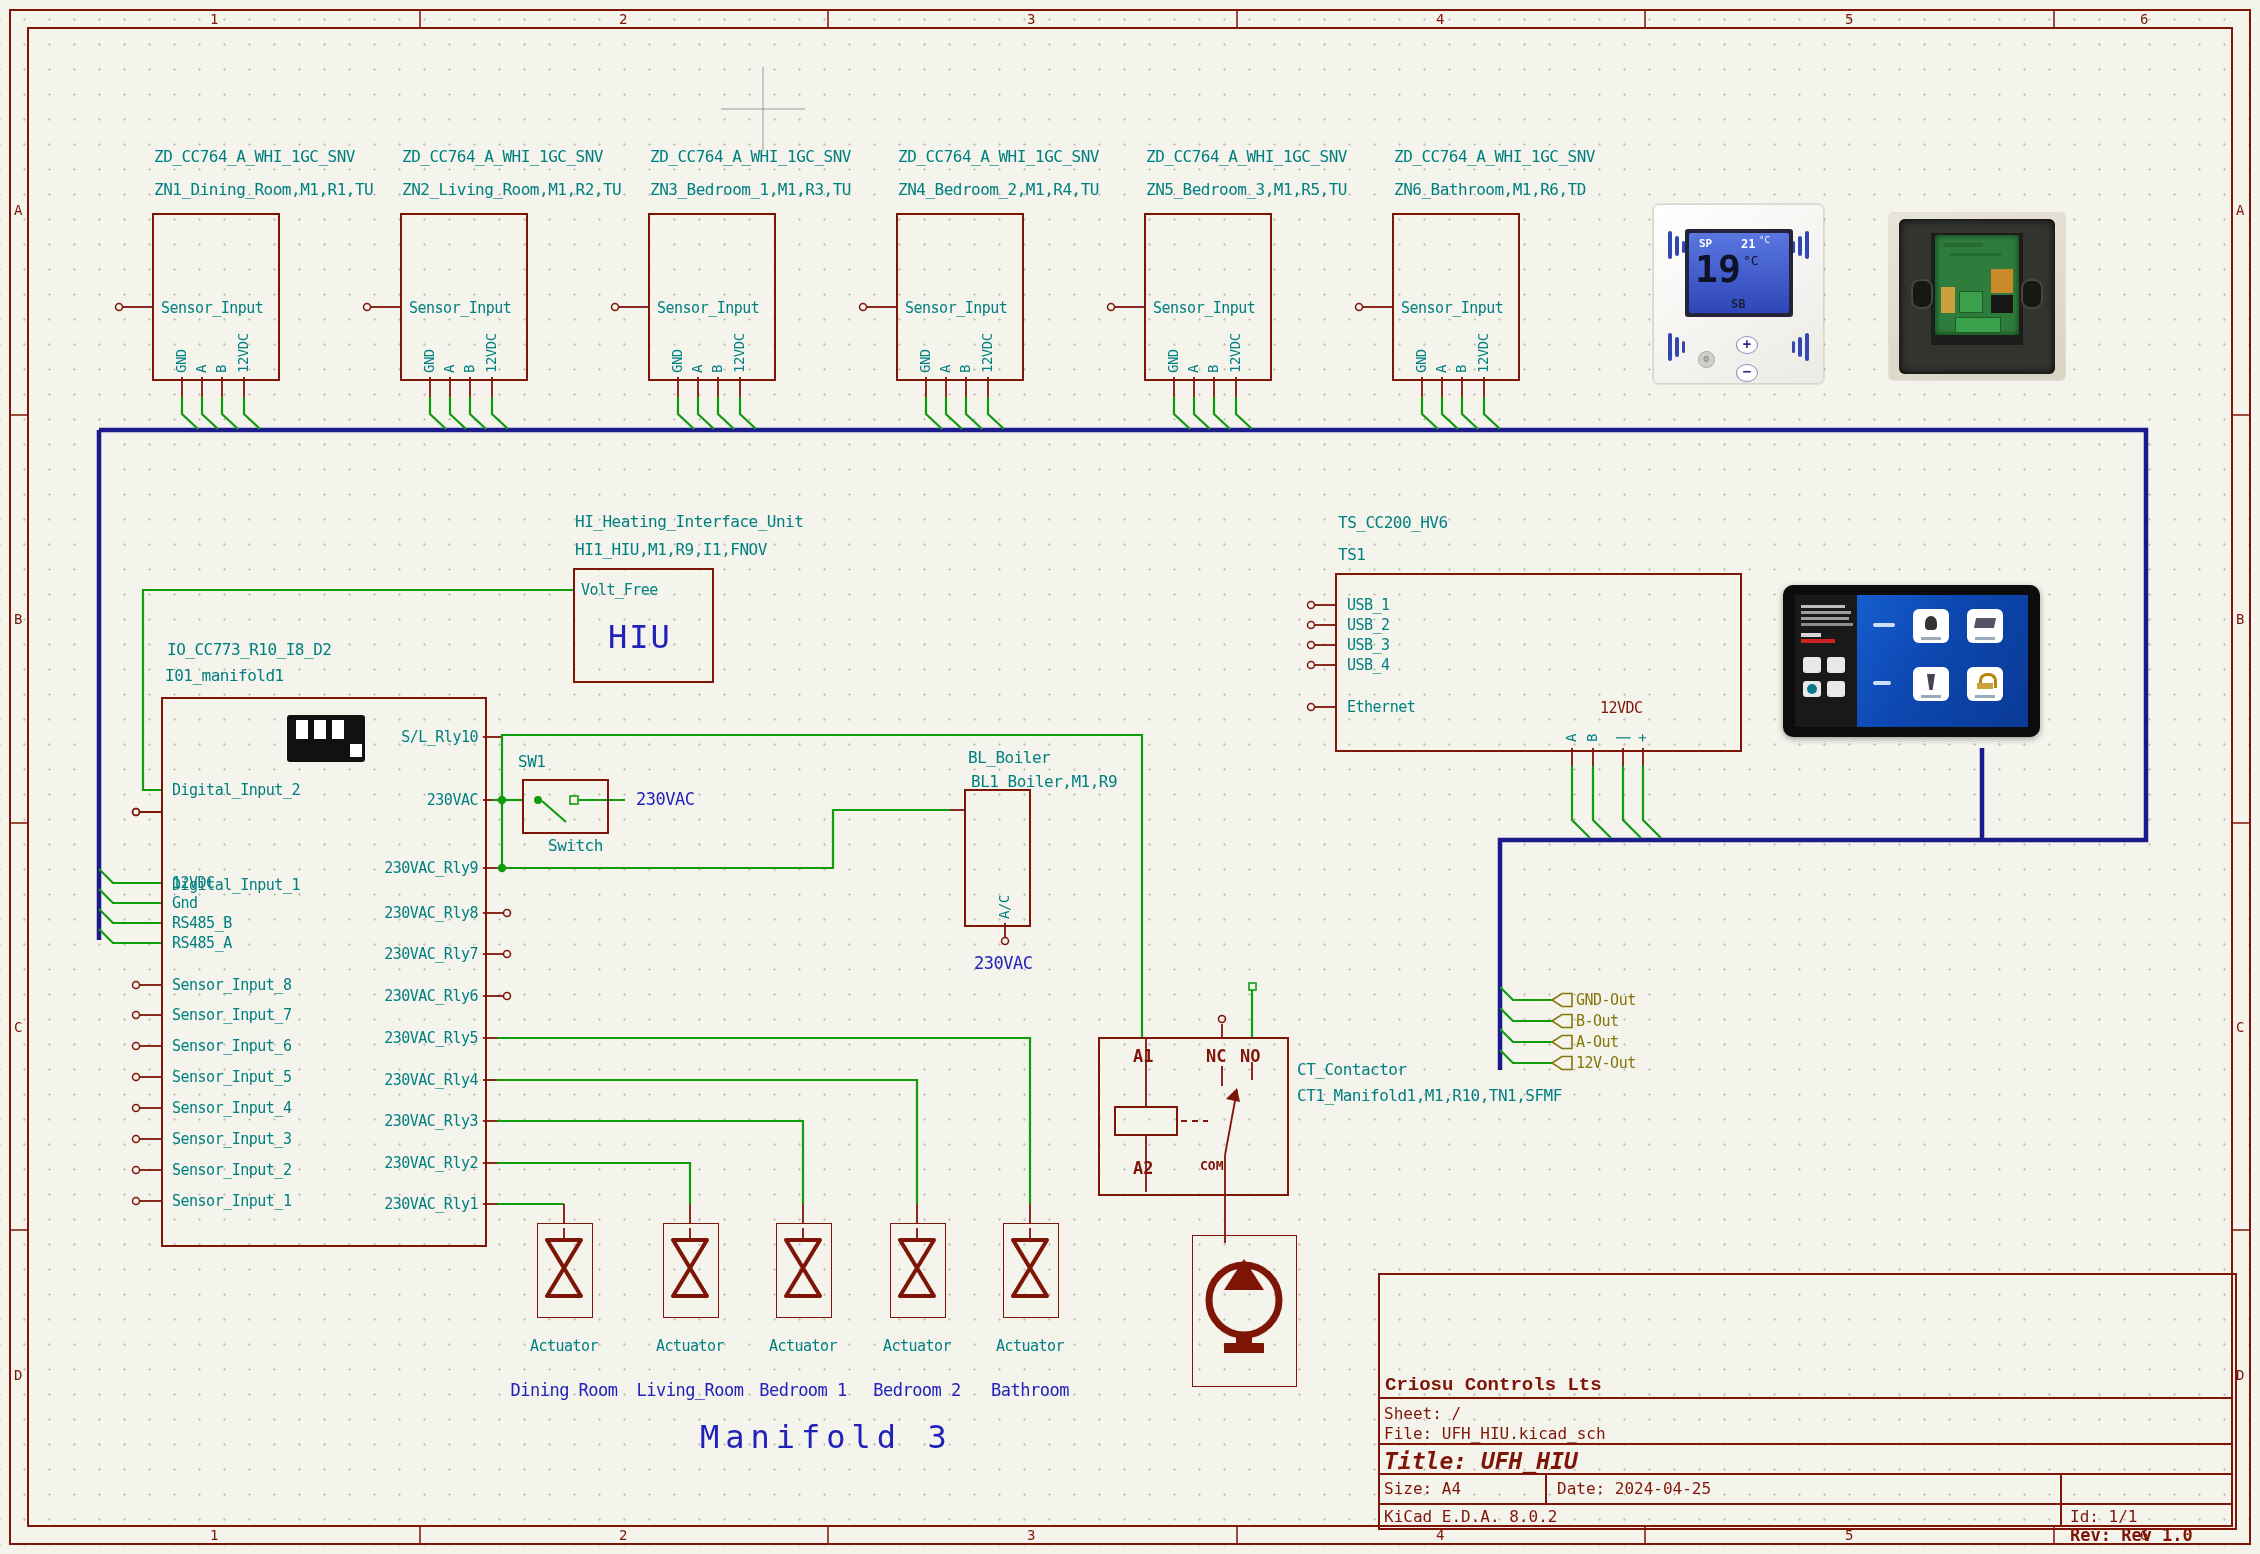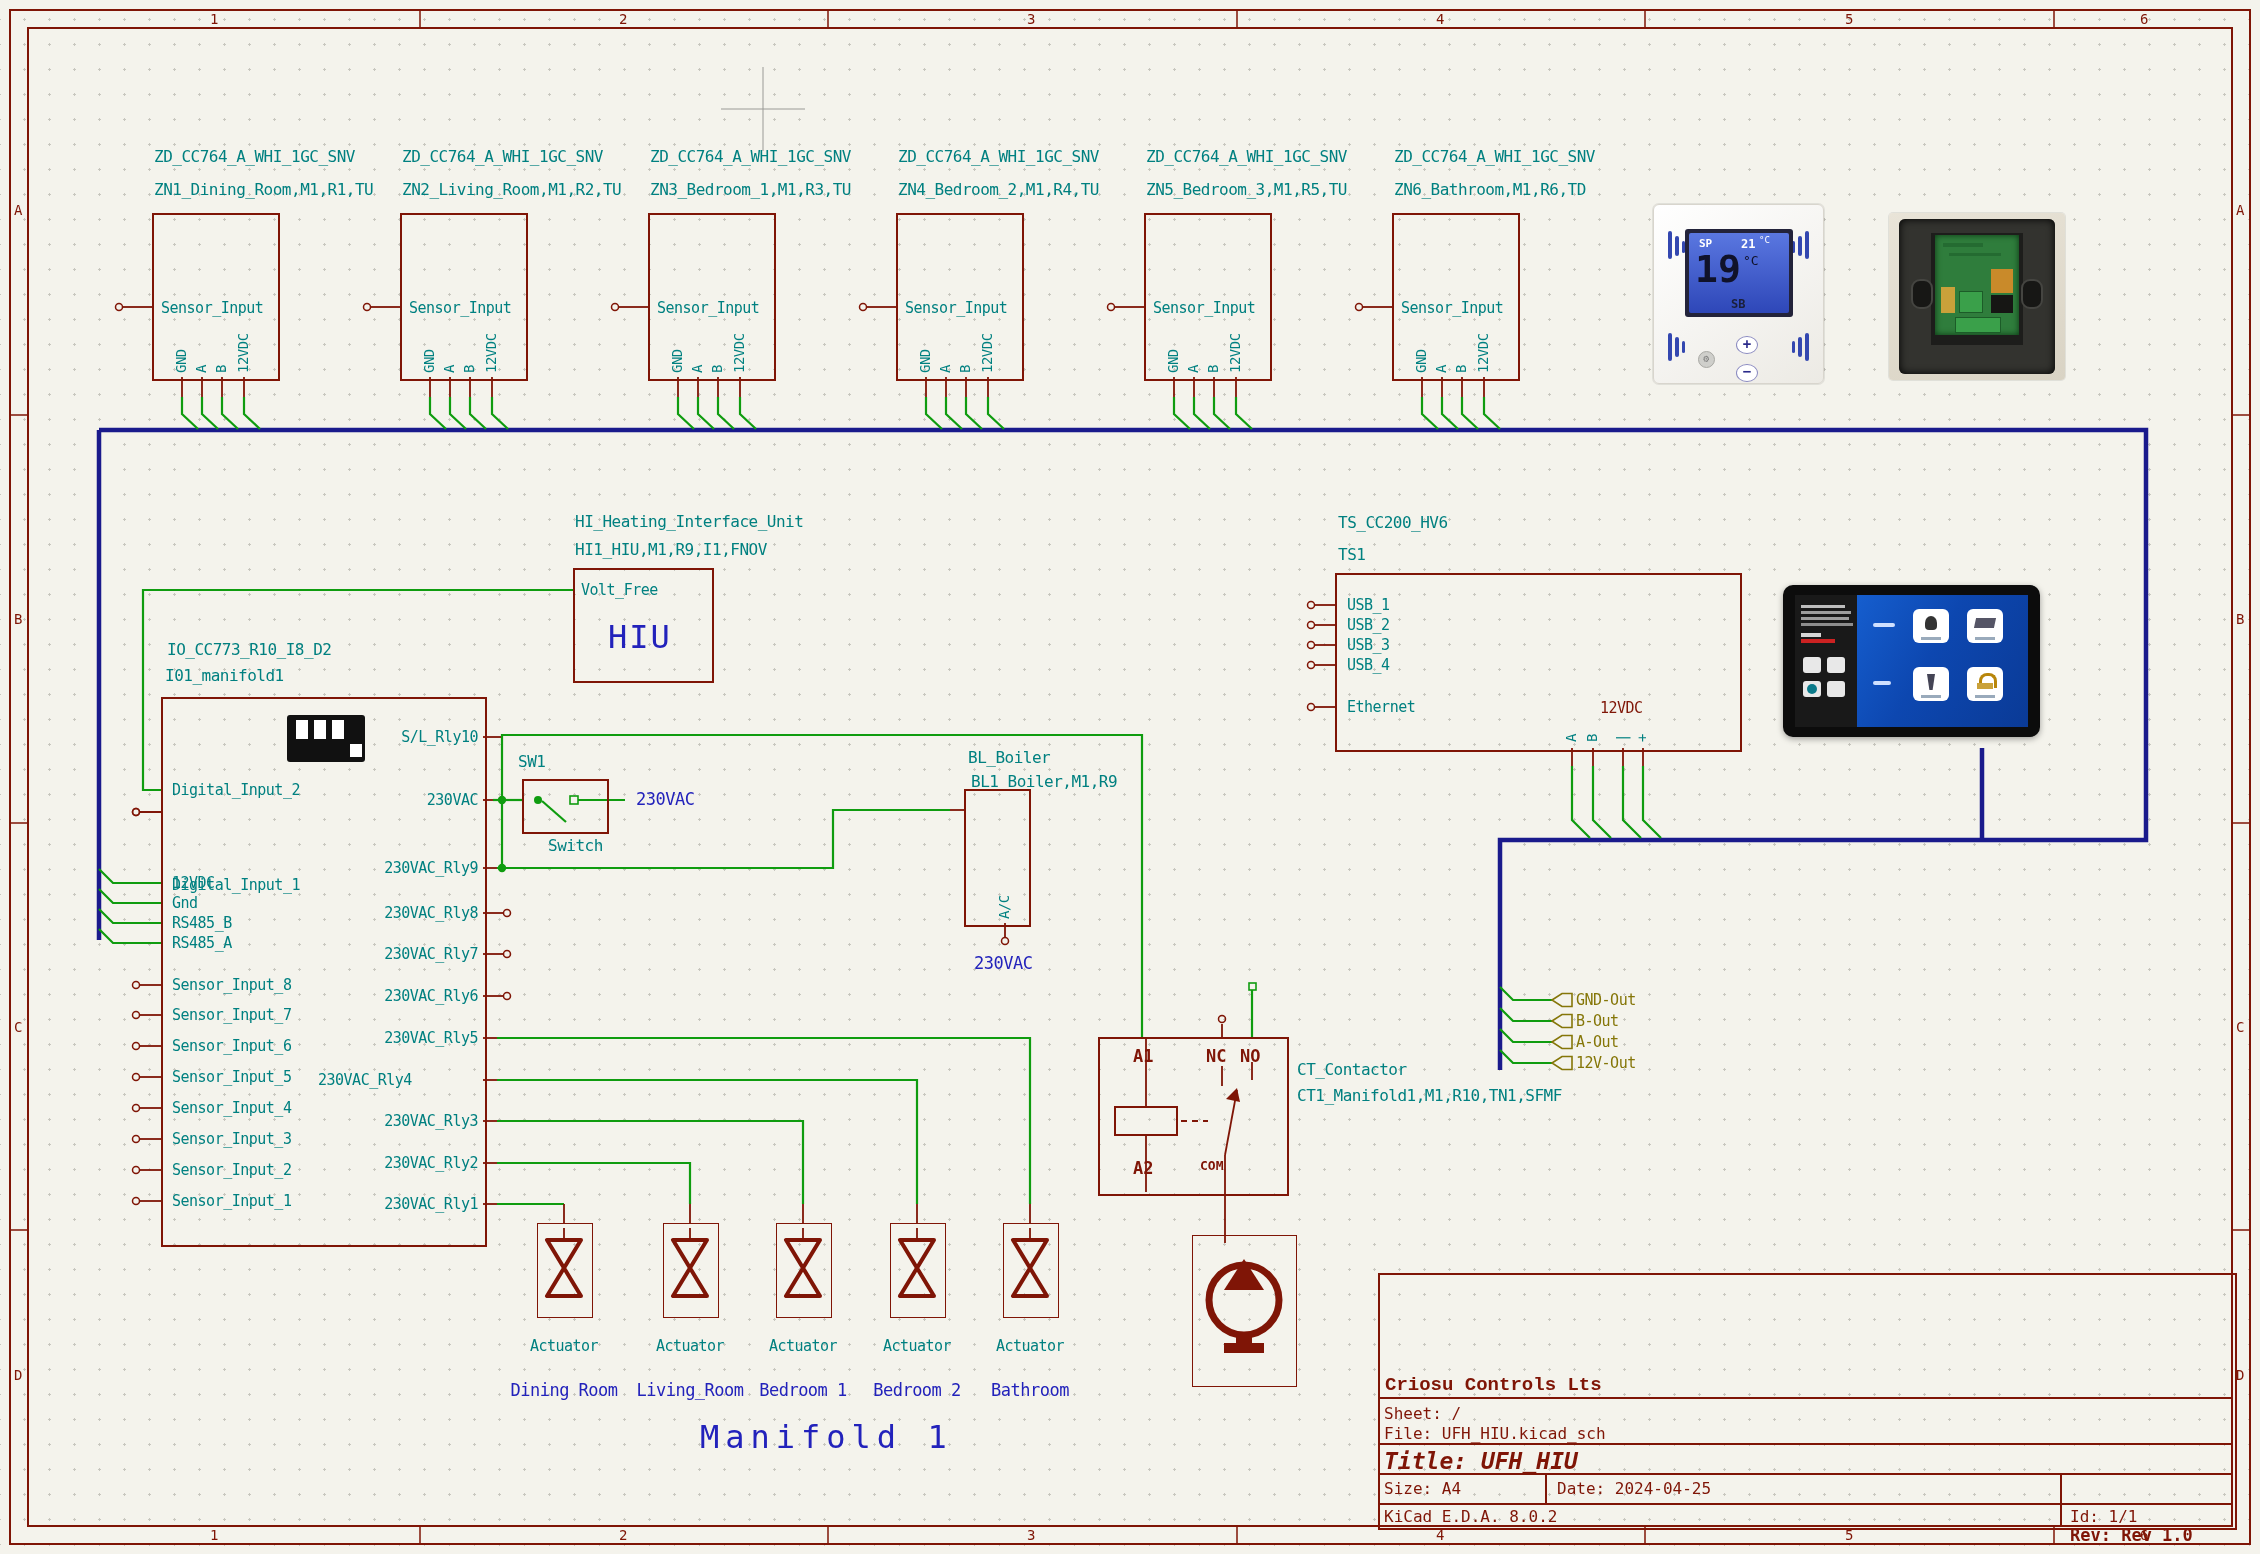--- a/index.html
+++ b/index.html
@@ -321,21 +321,21 @@
       <div class="abs pin t" style="left:172px;top:1130px;">Sensor_Input_3</div>
       <div class="abs pin t" style="left:172px;top:1161px;">Sensor_Input_2</div>
       <div class="abs pin t" style="left:172px;top:1192px;">Sensor_Input_1</div>
       <div class="abs pin t" style="left:318px;top:728px;width:160px;text-align:right;">S/L_Rly10</div>
       <div class="abs pin t" style="left:318px;top:791px;width:160px;text-align:right;">230VAC</div>
       <div class="abs pin t" style="left:318px;top:859px;width:160px;text-align:right;">230VAC_Rly9</div>
       <div class="abs pin t" style="left:318px;top:904px;width:160px;text-align:right;">230VAC_Rly8</div>
       <div class="abs pin t" style="left:318px;top:945px;width:160px;text-align:right;">230VAC_Rly7</div>
       <div class="abs pin t" style="left:318px;top:987px;width:160px;text-align:right;">230VAC_Rly6</div>
       <div class="abs pin t" style="left:318px;top:1029px;width:160px;text-align:right;">230VAC_Rly5</div>
-      <div class="abs pin t" style="left:318px;top:1071px;width:160px;text-align:left;">230VAC_Rly4</div>
+      <div class="abs pin t" style="left:318px;top:1071px;width:160px;text-align:right;">230VAC_Rly4</div>
       <div class="abs pin t" style="left:318px;top:1112px;width:160px;text-align:right;">230VAC_Rly3</div>
       <div class="abs pin t" style="left:318px;top:1154px;width:160px;text-align:right;">230VAC_Rly2</div>
       <div class="abs pin t" style="left:318px;top:1195px;width:160px;text-align:right;">230VAC_Rly1</div>
       <div class="abs pin t" style="left:1347px;top:596px;">USB_1</div>
       <div class="abs pin t" style="left:1347px;top:616px;">USB_2</div>
       <div class="abs pin t" style="left:1347px;top:636px;">USB_3</div>
       <div class="abs pin t" style="left:1347px;top:656px;">USB_4</div>
       <div class="abs pin t" style="left:1347px;top:698px;">Ethernet</div>
       <div class="abs vlabel" style="left:1562px;top:710px;height:32px;width:18px;">A</div>
       <div class="abs vlabel" style="left:1583px;top:710px;height:32px;width:18px;">B</div>
@@ -407,21 +407,21 @@
   <div class="abs r" style="left:1133px;top:1046px;font-weight:bold;font-size:17px;">A1</div>
   <div class="abs r" style="left:1206px;top:1046px;font-weight:bold;font-size:17px;">NC</div>
   <div class="abs r" style="left:1240px;top:1046px;font-weight:bold;font-size:17px;">NO</div>
   <div class="abs r" style="left:1133px;top:1158px;font-weight:bold;font-size:17px;">A2</div>
   <div class="abs r" style="left:1200px;top:1158px;font-weight:bold;font-size:13px;">COM</div>
   <div class="abs lbl t" style="left:1297px;top:1060px;">CT_Contactor</div>
   <div class="abs lbl t" style="left:1297px;top:1086px;">CT1_Manifold1,M1,R10,TN1,SFMF</div>
 
   <div class="abs cbox" style="left:1192px;top:1235px;width:103px;height:150px;border-width:1.5px;"></div>
 
-  <div class="abs big-blue" style="left:700px;top:1418px;letter-spacing:6px;">Manifold 1</div>
+  <div class="abs big-blue" style="left:700px;top:1418px;letter-spacing:6px;">Manifold 3</div>
 
   <div class="abs photo" style="left:1653px;top:204px;width:169px;height:178px;background:linear-gradient(145deg,#ffffff,#eceae4);border-radius:6px;border:1px solid #d8d5cd;">
 
     <div class="abs" style="left:14px;top:26px;width:4px;height:28px;background:#3347b0;border-radius:2px;"></div>
     <div class="abs" style="left:21px;top:31px;width:4px;height:20px;background:#3347b0;border-radius:2px;"></div>
     <div class="abs" style="left:28px;top:36px;width:3px;height:12px;background:#3347b0;border-radius:2px;"></div>
     <div class="abs" style="right:14px;top:26px;width:4px;height:28px;background:#3347b0;border-radius:2px;"></div>
     <div class="abs" style="right:21px;top:31px;width:4px;height:20px;background:#3347b0;border-radius:2px;"></div>
     <div class="abs" style="right:28px;top:36px;width:3px;height:12px;background:#3347b0;border-radius:2px;"></div>
     <div class="abs" style="left:14px;bottom:22px;width:4px;height:28px;background:#3347b0;border-radius:2px;"></div>

